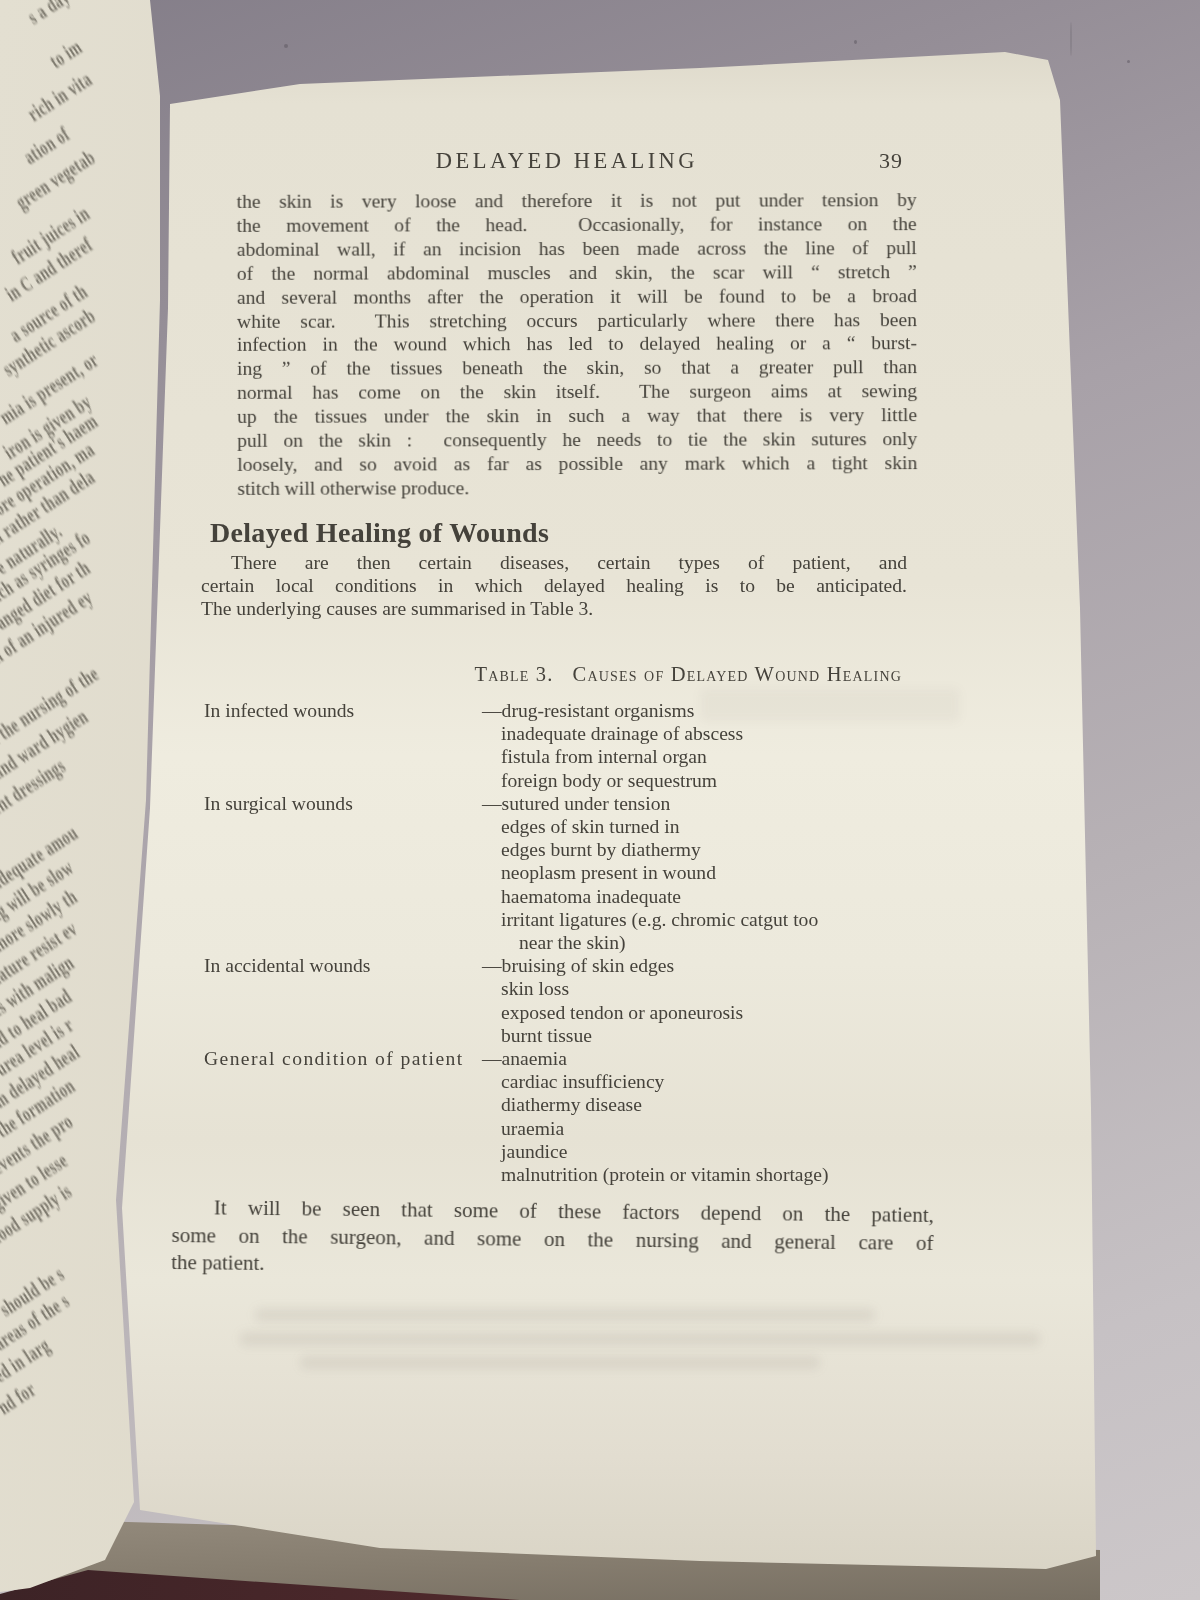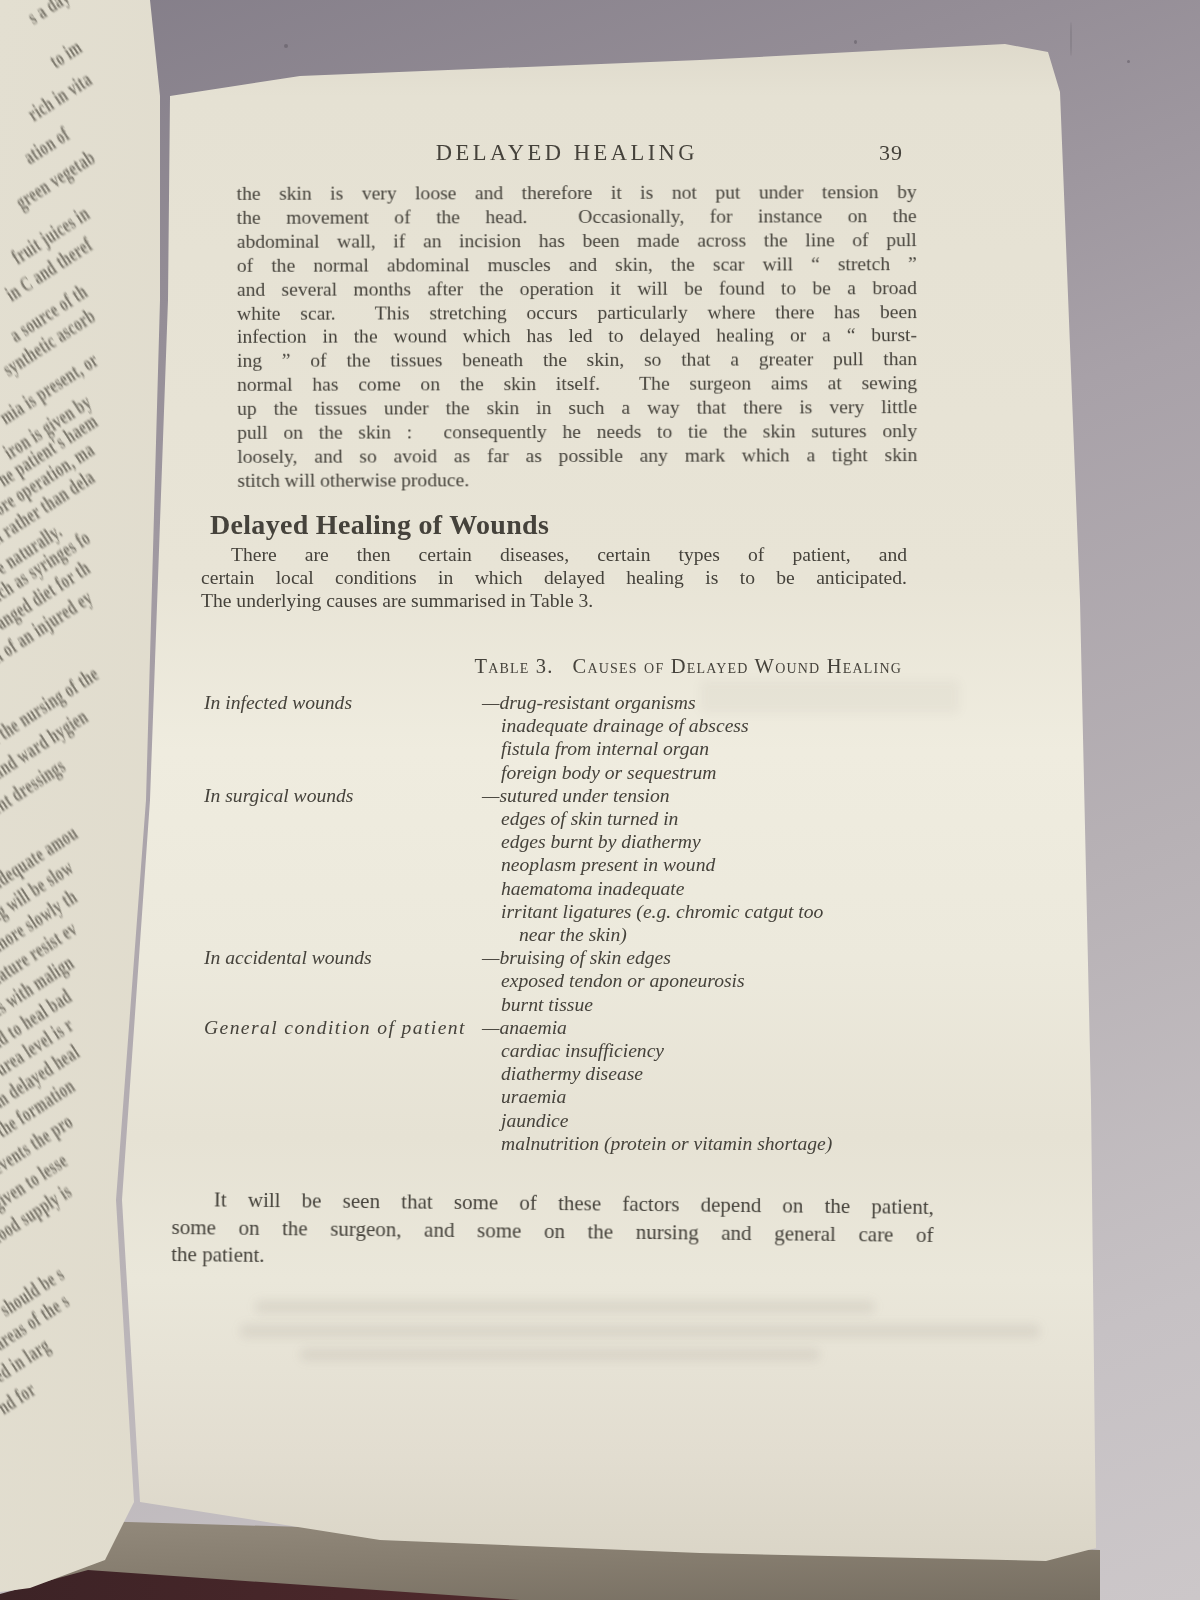--- a/index.html
+++ b/index.html
@@ -37,20 +37,21 @@
   }
 
   
   .main-page{
     position:absolute;inset:0;
     clip-path:polygon(170px 96px,300px 76px,700px 60px,1005px 44px,1048px 52px,1060px 92px,1080px 600px,1091px 1100px,1096px 1548px,1046px 1561px,700px 1553px,380px 1540px,140px 1502px,122px 1200px,150px 800px,168px 300px);
     background:
       linear-gradient(92deg,rgba(114,104,84,.30) 0px,rgba(114,104,84,.12) 45px,rgba(0,0,0,0) 130px),
       linear-gradient(268deg,rgba(110,100,80,.20) 0px,rgba(0,0,0,0) 55px),
       linear-gradient(180deg,#d9d4c5 0%,#e5e1d3 6%,#e8e4d6 36%,#efecdf 47%,#ece9dc 60%,#e6e2d4 71%,#eae7da 80%,#e2ddd0 91%,#d7d2c3 100%);
+    margin-top: 8px;
   }
   .txt{position:absolute;color:#45423b;filter:blur(.35px);}
 
   .head-row{left:225px;top:140px;width:684px;height:30px;}
   .running-head{
     position:absolute;left:0;right:0;text-align:center;
     font-size:22.5px;letter-spacing:3.5px;
   }
   .page-number{position:absolute;right:6px;top:0;font-size:22px;letter-spacing:1px;}
 
@@ -63,23 +64,23 @@
   .section-heading{left:210px;top:509px;font-size:28px;font-weight:bold;letter-spacing:.3px;}
   .para2{left:201px;top:543px;width:706px;line-height:23.2px;}
 
   .table-caption{
     left:212px;top:655px;width:690px;text-align:right;
     font-variant-caps:small-caps;font-size:20.5px;letter-spacing:1.2px;
   }
 
   .table3{left:204px;top:691px;width:760px;font-size:19.6px;}
   .trow{display:flex;line-height:23.2px;}
-  .tlabel{width:278px;flex:none;font-style:italic;}
+  .tlabel{width:278px;flex:none;}
   .tlabel.stretch{letter-spacing:1.4px;}
-  .tvalue{flex:1;padding-left:19px;font-style:italic;}
+  .tvalue{flex:1;padding-left:19px;}
   .tvalue.dash{text-indent:-19px;}
   .tvalue.indent2{padding-left:37px;}
 
   .para3{left:172px;top:1186px;width:762px;font-size:21px;line-height:27.5px;transform:rotate(.6deg);transform-origin:left top;}
   .para3 .pline.ind{text-indent:42px;}
 
   .ghost{position:absolute;background:rgba(118,113,98,.11);filter:blur(5px);border-radius:6px;}
 </style>
 </head>
 <body>
@@ -213,20 +214,21 @@
         <div class="trow">
           <div class="tlabel"></div>
           <div class="tvalue indent2">near the skin)</div>
         </div>
         <div class="trow">
           <div class="tlabel">In accidental wounds</div>
           <div class="tvalue dash">—bruising of skin edges</div>
         </div>
         <div class="trow">
           <div class="tlabel"></div>
+          <div class="tvalue">skin loss</div>
         </div>
         <div class="trow">
           <div class="tlabel"></div>
           <div class="tvalue">exposed tendon or aponeurosis</div>
         </div>
         <div class="trow">
           <div class="tlabel"></div>
           <div class="tvalue">burnt tissue</div>
         </div>
         <div class="trow">

